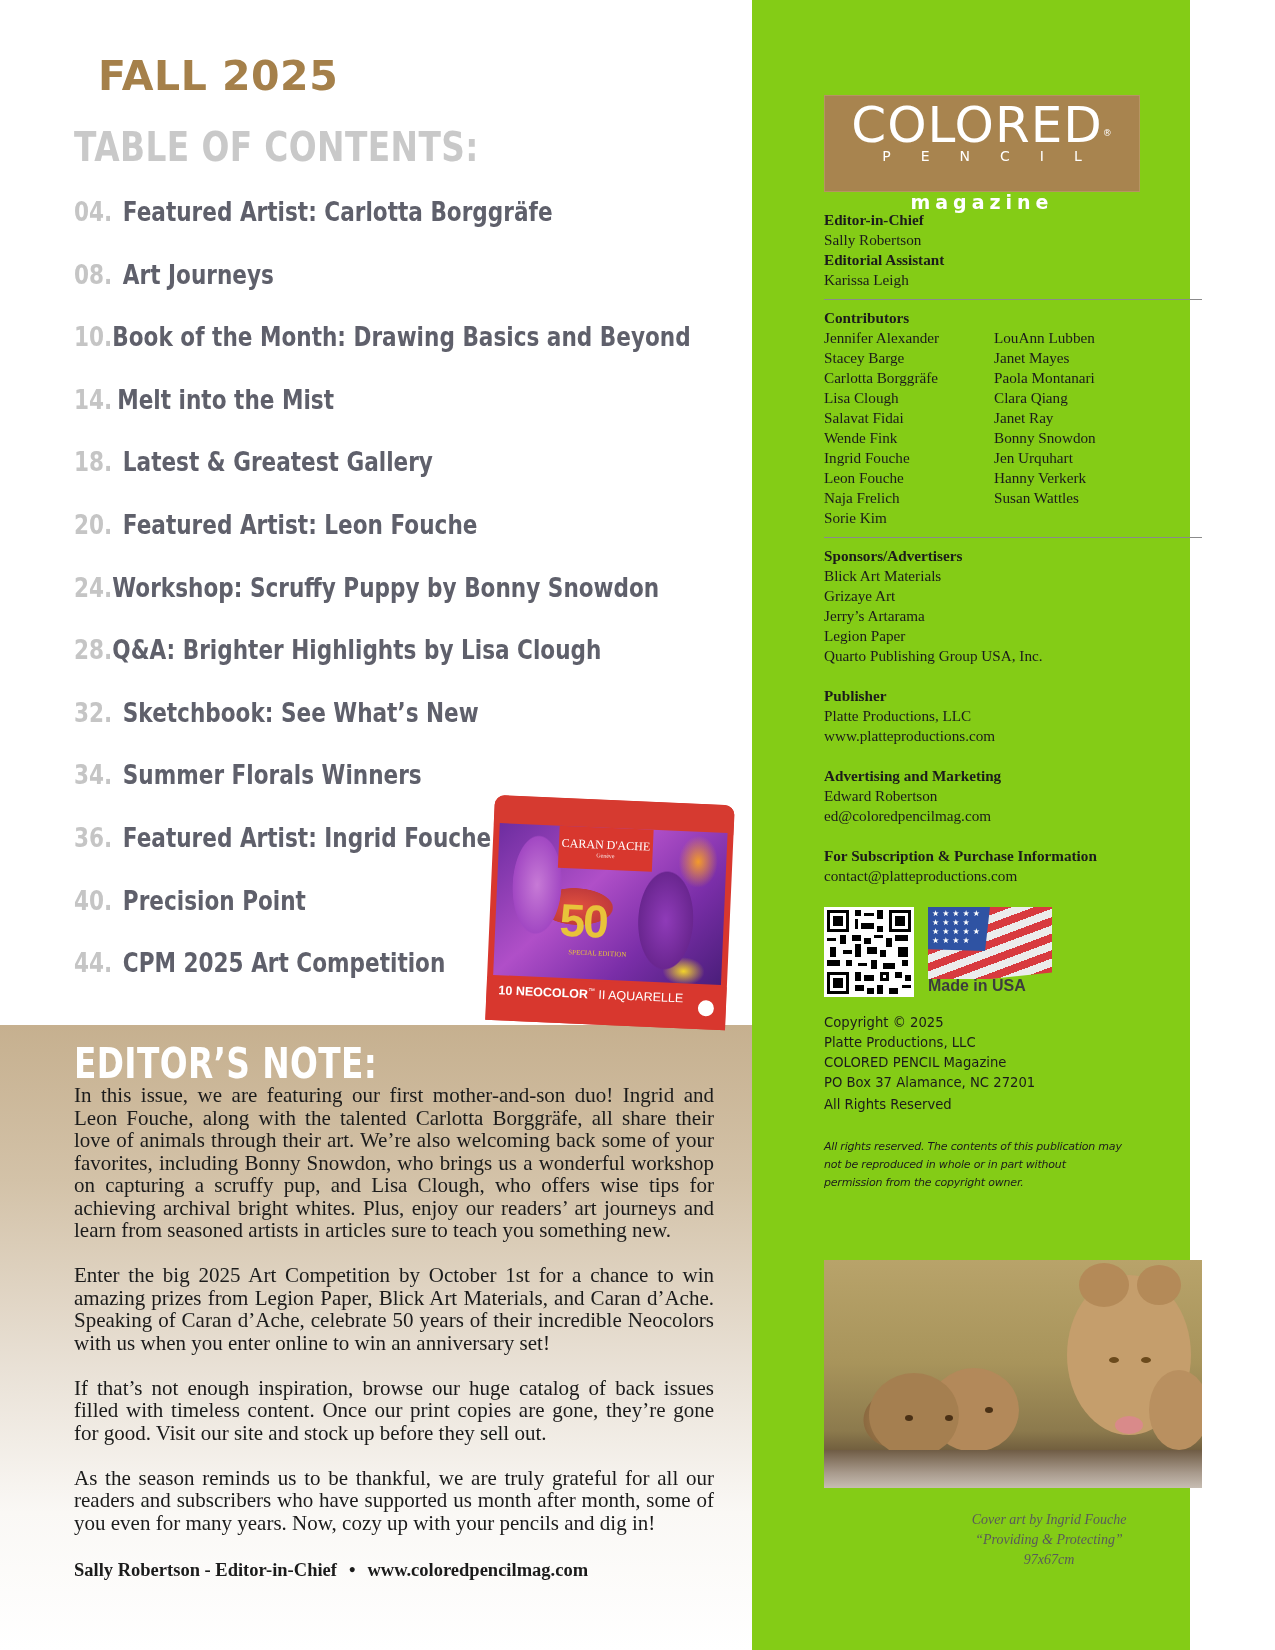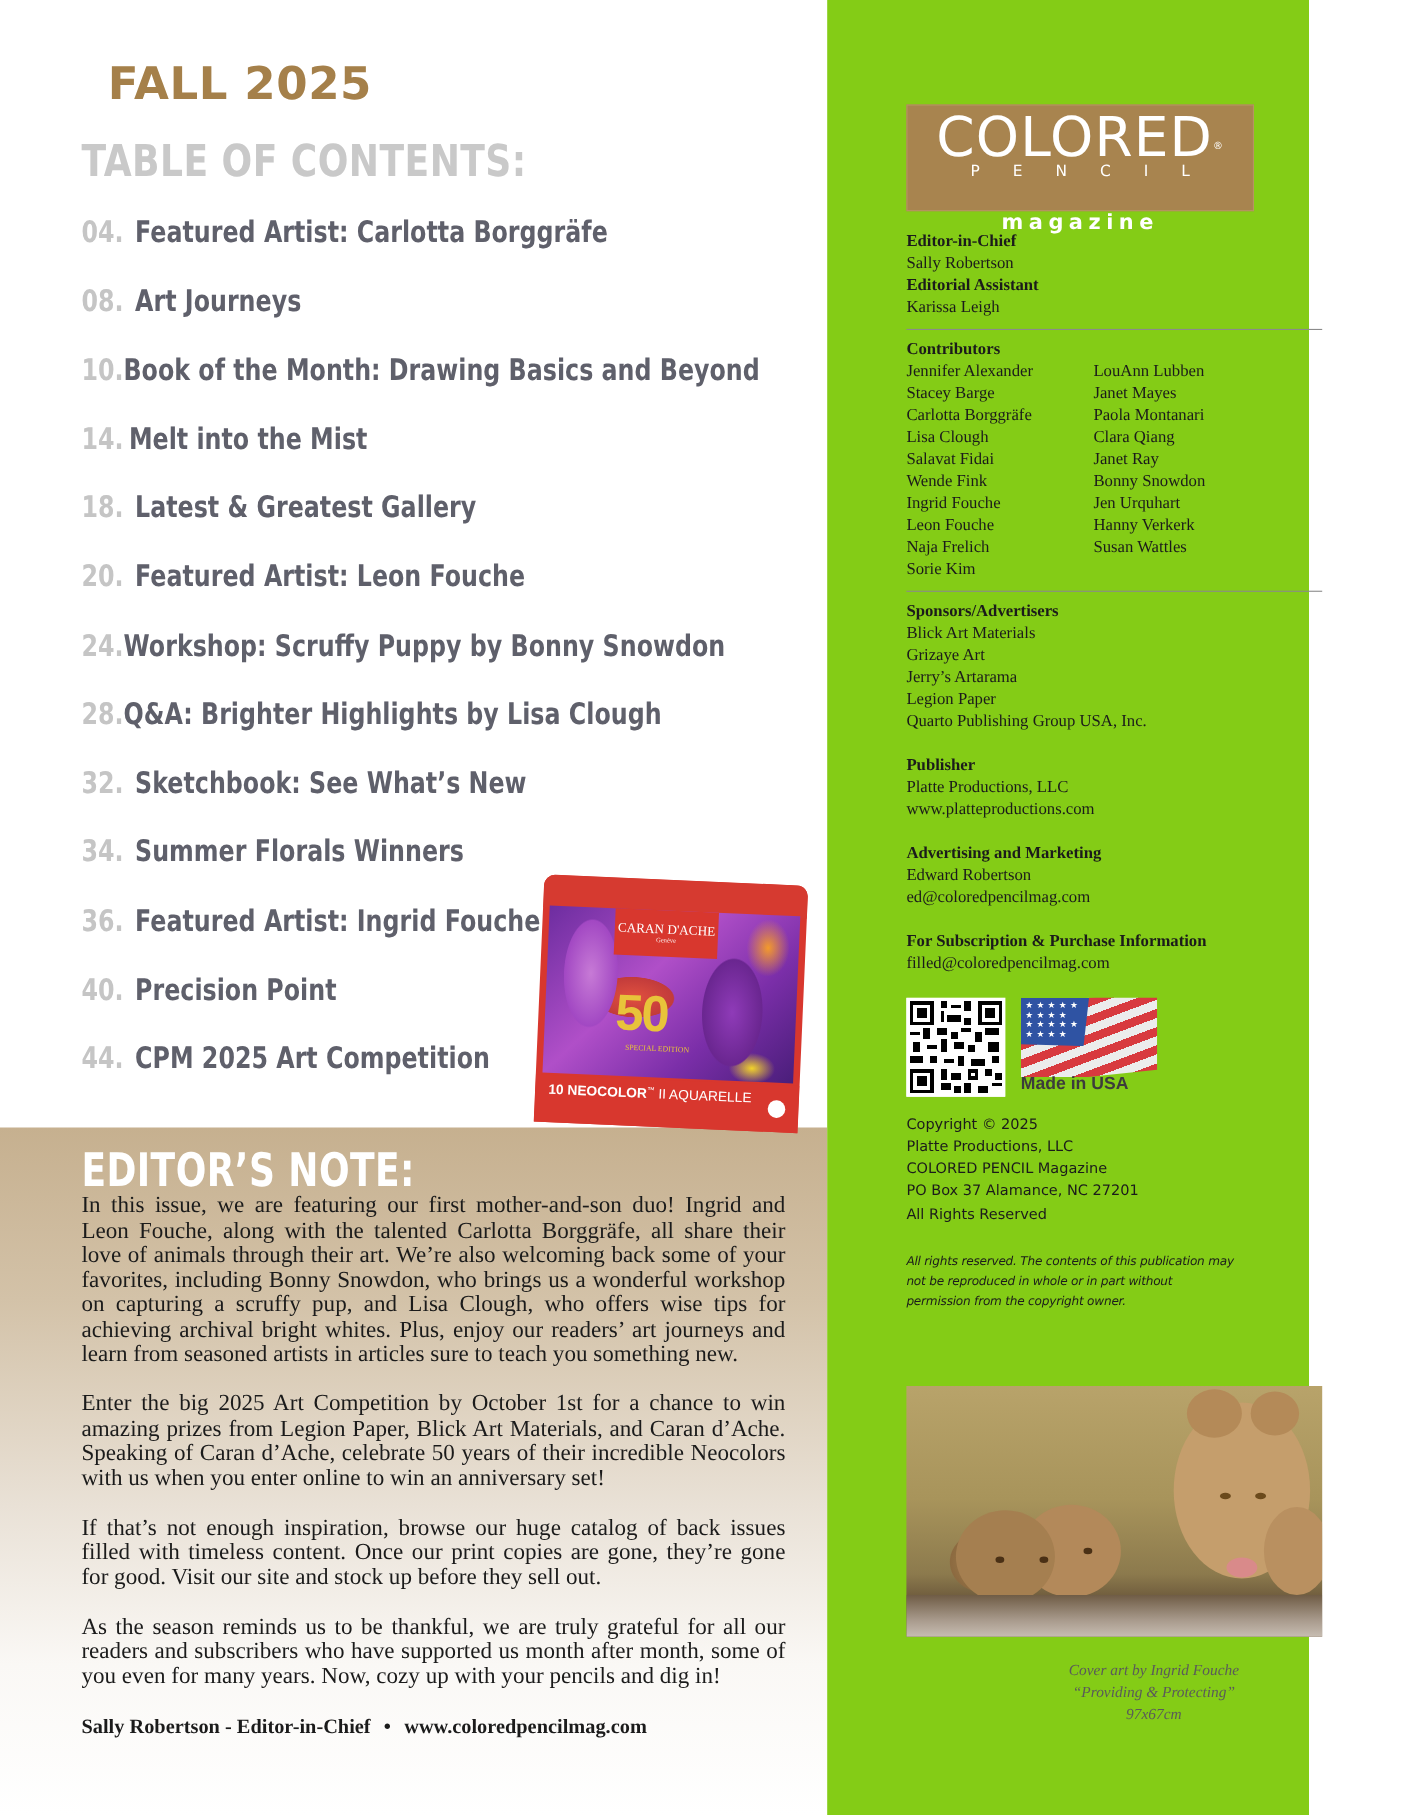--- a/index.html
+++ b/index.html
@@ -216,21 +216,21 @@
     <div class="mh-gap"></div>
     <div class="mh-h">Publisher</div>
     <div>Platte Productions, LLC</div>
     <div>www.platteproductions.com</div>
     <div class="mh-gap"></div>
     <div class="mh-h">Advertising and Marketing</div>
     <div>Edward Robertson</div>
     <div>ed@coloredpencilmag.com</div>
     <div class="mh-gap"></div>
     <div class="mh-h">For Subscription &amp; Purchase Information</div>
-    <div>filled@coloredpencilmag.com</div>
+    <div>contact@platteproductions.com</div>
   </div>
 
   <div class="badges">
     <div class="qr">
       <svg width="90" height="90" viewBox="0 0 29 29" shape-rendering="crispEdges">
         <rect width="29" height="29" fill="#fff"></rect>
         <g fill="#000">
           <rect x="1" y="1" width="7" height="7"></rect>
             <rect x="2" y="2" width="5" height="5" fill="#fff"></rect>
             <rect x="3" y="3" width="3" height="3"></rect>

